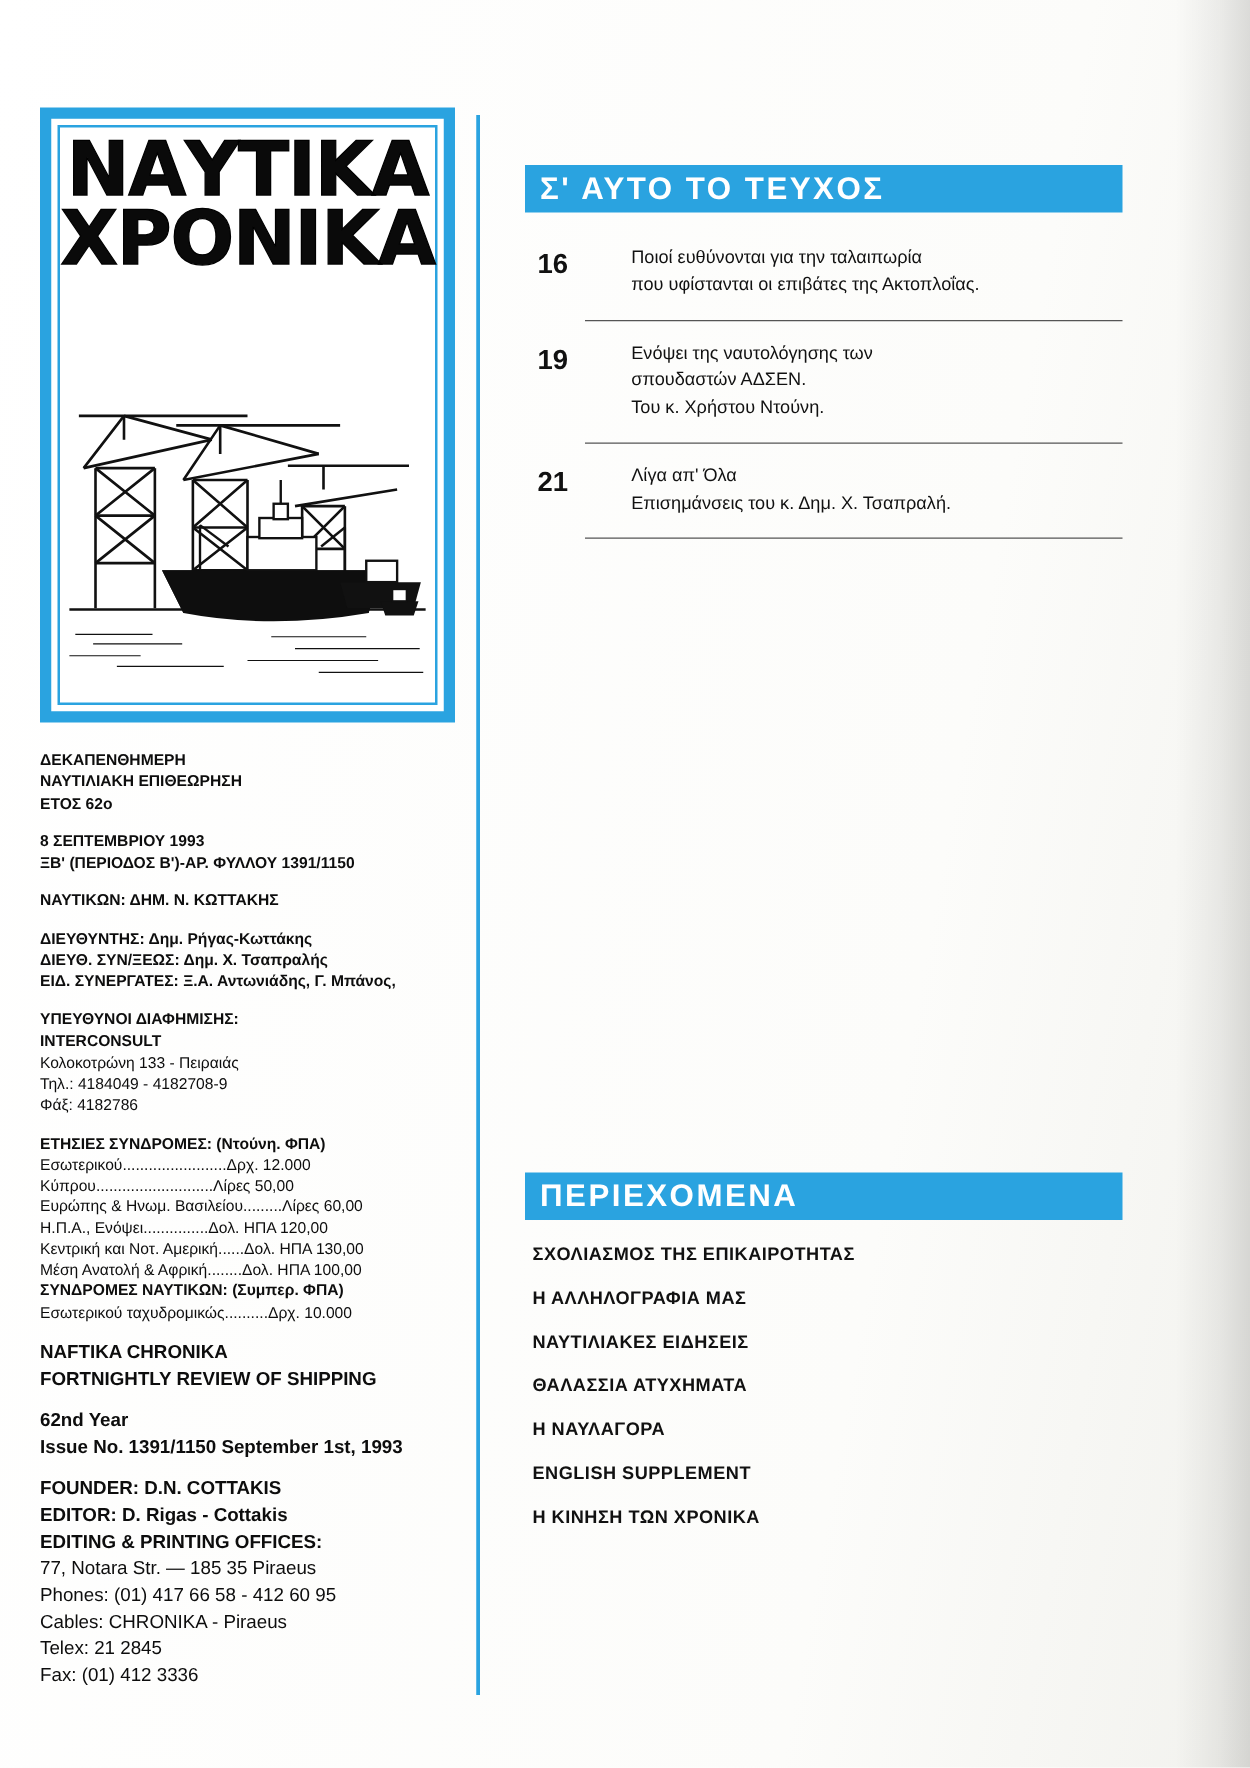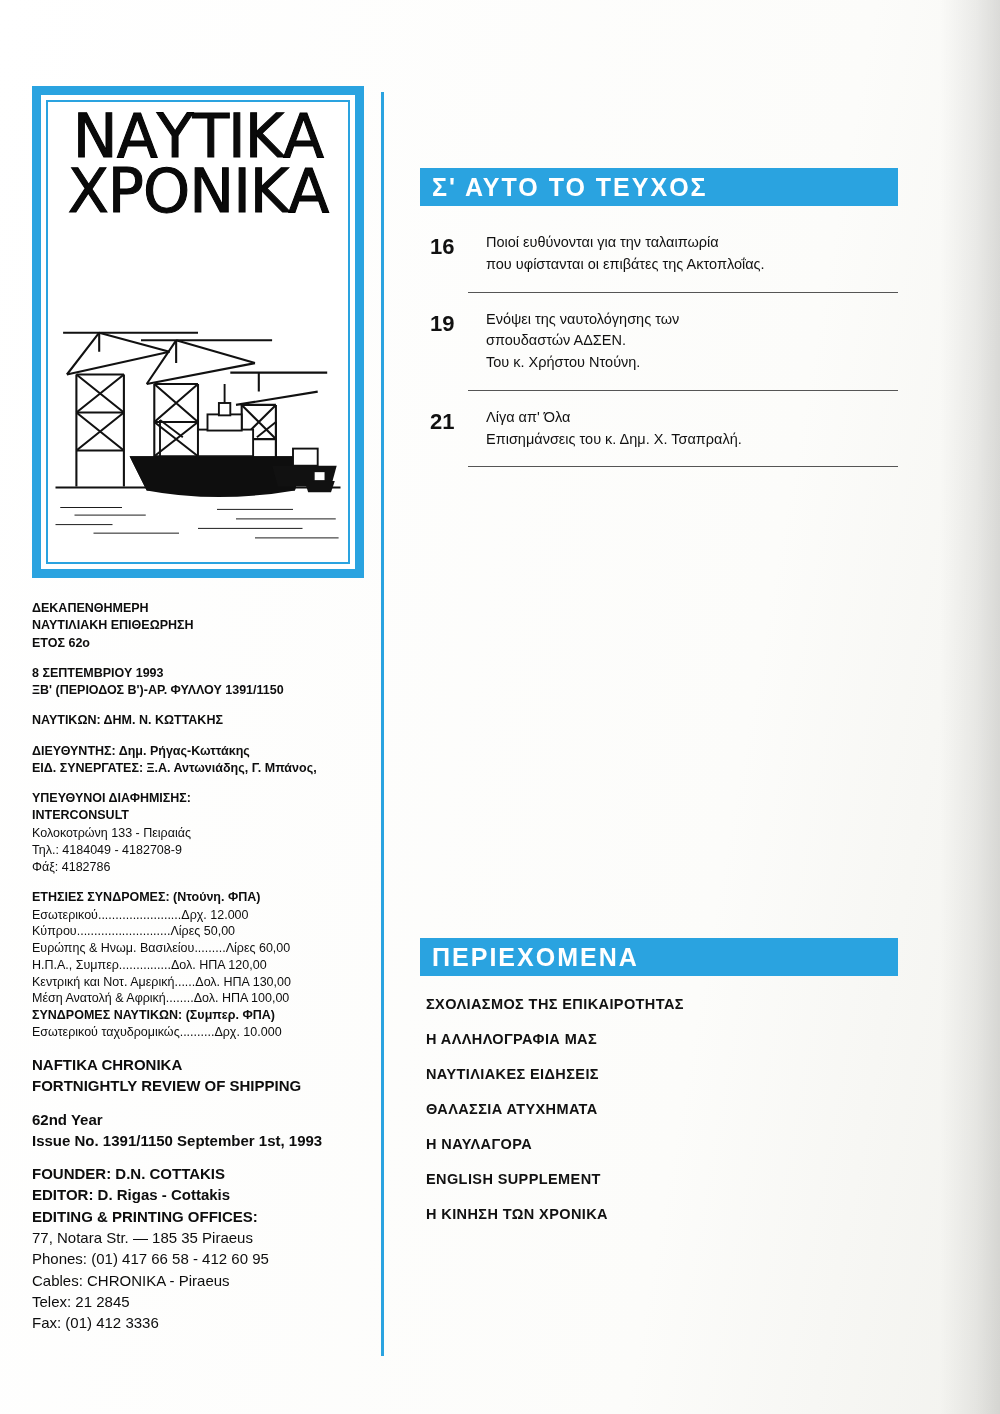--- a/index.html
+++ b/index.html
@@ -51,21 +51,21 @@
     inset: 5px;
     border: 2px solid #2aa3e0;
     box-sizing: border-box;
   }
   .masthead {
     position: absolute;
     top: 14px;
     left: 0; right: 0;
     text-align: center;
     font-family: "DejaVu Sans", sans-serif;
-    font-weight: normal;
+    font-weight: bold;
     font-size: 60px;
     line-height: 0.92;
     letter-spacing: -1px;
     color: #0a0a0a;
     -webkit-text-stroke: 1px #000;
   }
   .masthead span { display: block; }
 
   .cover-art {
     position: absolute;
@@ -115,21 +115,20 @@
     width: 478px;
   }
 
   .band {
     background: #2aa3e0;
     height: 38px;
     display: flex;
     align-items: center;
     padding-left: 12px;
     box-sizing: border-box;
-    margin-top: 36px;
   }
   .band-title {
     color: #ffffff;
     font-size: 25px;
     font-weight: bold;
     letter-spacing: 2px;
     font-family: "Liberation Sans", sans-serif;
   }
 
   .toc {
@@ -148,21 +147,21 @@
     font-weight: bold;
     color: #111;
     padding-top: 2px;
   }
   .toc-text {
     flex: 1;
     font-size: 14.5px;
     line-height: 1.5;
     color: #111;
   }
-  .toc-text .ln { display: block; }
+  .toc-text .ln { display: block; margin-left: 19px; }
   .toc-sep {
     height: 1px;
     background: #555;
     margin: 16px 0 16px 38px;
   }
 
   .contents-band {
     margin-top: 0;
   }
   .contents-list {
@@ -268,20 +267,21 @@
 
       <div class="blk b">
         <div>8 ΣΕΠΤΕΜΒΡΙΟΥ 1993</div>
         <div>ΞΒ' (ΠΕΡΙΟΔΟΣ Β')-ΑΡ. ΦΥΛΛΟΥ 1391/1150</div>
       </div>
 
       <div class="blk b">ΝΑΥΤΙΚΩΝ: ΔΗΜ. Ν. ΚΩΤΤΑΚΗΣ</div>
 
       <div class="blk">
         <div class="b">ΔΙΕΥΘΥΝΤΗΣ: Δημ. Ρήγας-Κωττάκης</div>
+        <div class="b">ΔΙΕΥΘ. ΣΥΝ/ΞΕΩΣ: Δημ. Χ. Τσαπραλής</div>
         <div class="b">ΕΙΔ. ΣΥΝΕΡΓΑΤΕΣ:  Ξ.Α. Αντωνιάδης, Γ. Μπάνος,</div>
       </div>
 
       <div class="blk">
         <div class="b">ΥΠΕΥΘΥΝΟΙ ΔΙΑΦΗΜΙΣΗΣ:</div>
         <div class="b">INTERCONSULT</div>
         <div>Κολοκοτρώνη 133 - Πειραιάς</div>
         <div>Τηλ.: 4184049 - 4182708-9</div>
         <div>Φάξ: 4182786</div>
       </div>
@@ -292,21 +292,21 @@
         <div class="row">
           <span>Εσωτερικού</span><span>........................</span><span>Δρχ. 12.000</span>
         </div>
         <div class="row">
           <span>Κύπρου</span><span>...........................</span><span>Λίρες 50,00</span>
         </div>
         <div class="row">
           <span>Ευρώπης &amp; Ηνωμ. Βασιλείου</span><span>.........</span><span>Λίρες 60,00</span>
         </div>
         <div class="row">
-          <span>Η.Π.Α., Συμπερ</span><span>...............</span><span>Δολ. ΗΠΑ 120,00</span>
+          <span>Η.Π.Α., Ενόψει</span><span>...............</span><span>Δολ. ΗΠΑ 120,00</span>
         </div>
         <div class="row">
           <span>Κεντρική και Νοτ. Αμερική</span><span>......</span><span>Δολ. ΗΠΑ 130,00</span>
         </div>
         <div class="row">
           <span>Μέση Ανατολή &amp; Αφρική</span><span>........</span><span>Δολ. ΗΠΑ 100,00</span>
         </div>
 
         <div class="b">ΣΥΝΔΡΟΜΕΣ ΝΑΥΤΙΚΩΝ: (Συμπερ. ΦΠΑ)</div>
         <div class="row">

